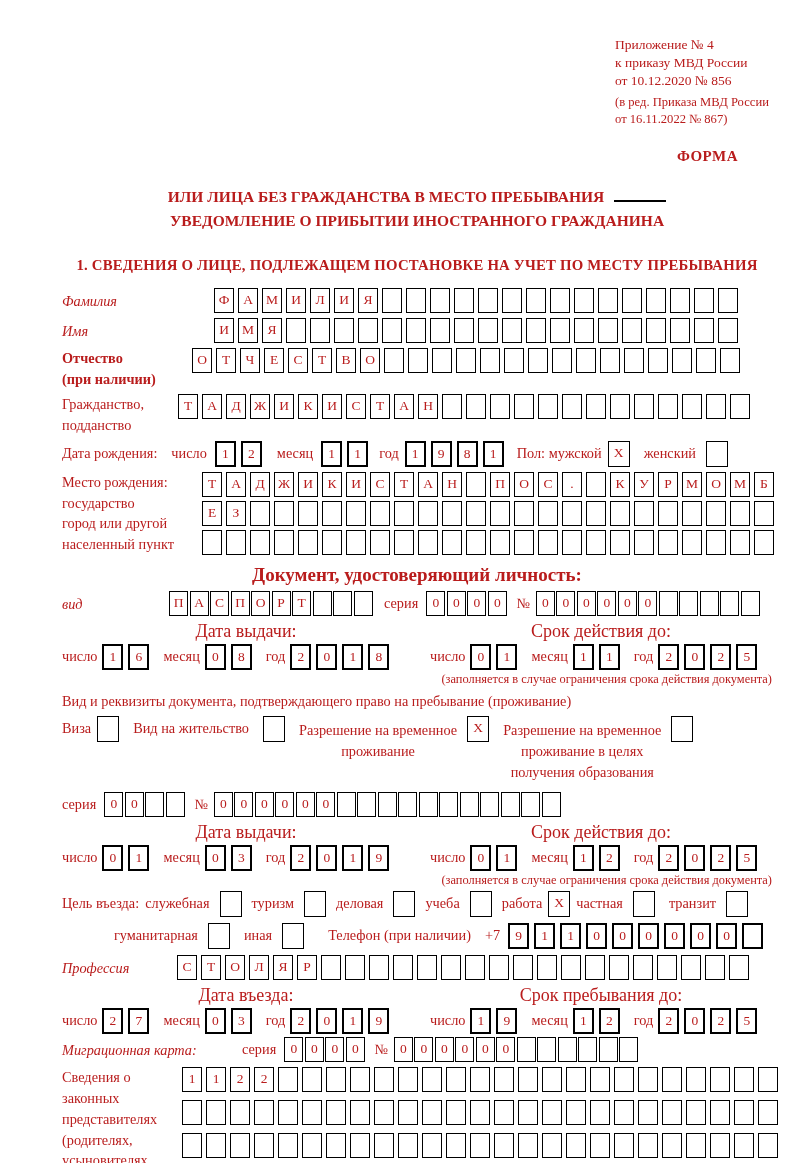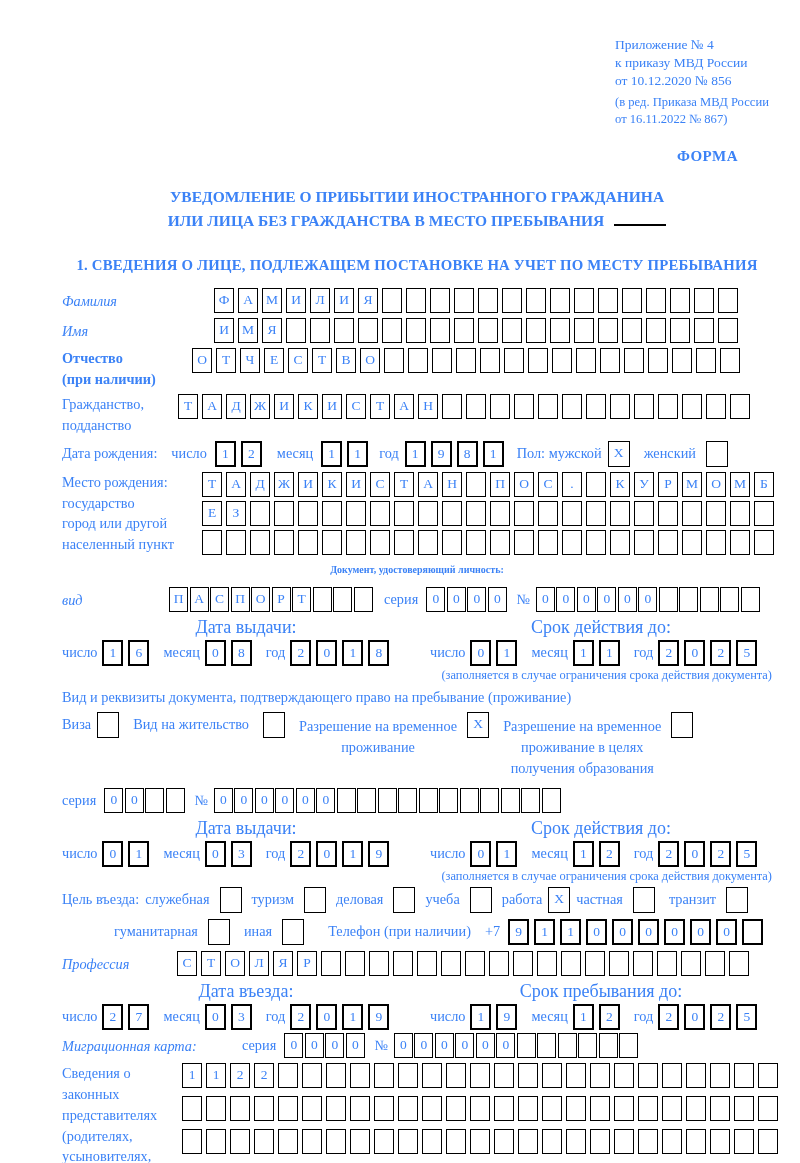--- a/index.html
+++ b/index.html
@@ -1,17 +1,17 @@
 <!DOCTYPE html>
 <html><head>
 <meta charset="utf-8">
 <style>
   html,body{margin:0;padding:0;background:#ffffff;}
   .page{position:relative;width:800px;height:1163px;box-sizing:border-box;
-        padding:36px 28px 0 62px;background:#ffffff;color:#3b82f6;
+        padding:36px 28px 0 62px;background:#ffffff;color:#b91c1c;
         font-family:"Liberation Serif","DejaVu Serif",serif;overflow:hidden;}
   .appendix{margin-left:553px;font-size:13.5px;line-height:1.34;}
   .appendix .ed{font-size:12.6px;}
   .appendix .ed.first{margin-top:4px;}
   .forma{text-align:right;padding-right:34px;font-weight:bold;font-size:15px;margin-top:20px;letter-spacing:.5px;}
   .title{text-align:center;font-weight:bold;font-size:15.5px;margin-top:20px;line-height:1.55;}
   .blank-line{display:inline-block;width:52px;border-bottom:2px solid #000;margin-left:10px;height:12px;}
   .sec{font-weight:bold;font-size:14.8px;text-align:center;margin:24px 0 14px;white-space:nowrap;letter-spacing:.2px;}
 
   .row{display:flex;align-items:flex-start;margin-bottom:5px;}
@@ -25,21 +25,21 @@
   .cb .cell{width:22px;height:26px;margin-right:0;border-width:1.8px;line-height:22px;}
 
   .w152{width:152px;} .w130{width:130px;font-weight:bold;} .w116{width:116px;} .w140{width:140px;}
   .w107{width:107px;} .w115{width:115px;} .w180{width:180px;} .w120{width:120px;}
   .gridcol .cells{margin-bottom:4px;}
   .gridcol{display:flex;flex-direction:column;}
 
   .inline-lbl{font-size:14.3px;padding-top:4px;flex:none;}
   .mr6{margin-right:6px;} .mr8{margin-right:8px;} .mr10{margin-right:10px;} .mr14{margin-right:14px;} .ml10{margin-left:10px;} .ml14{margin-left:14px;}
 
-  .doc-head{font-weight:bold;font-size:10px;text-align:center;margin:2px 0 12px;}
+  .doc-head{font-weight:bold;font-size:19px;text-align:center;margin:2px 0 5px;}
 
   .dates{display:flex;margin-bottom:3px;}
   .dcol-left{width:368px;flex:none;}
   .dcol-right{flex:1;}
   .dhead{text-align:center;font-size:18px;margin-bottom:2px;}
   .dline{display:flex;align-items:flex-start;}
   .dlbl{font-size:14.3px;padding-top:4px;margin-right:5px;flex:none;}
   .dline .cells{margin-right:9px;}
   .dnote{font-size:12.4px;text-align:right;margin-top:2px;white-space:nowrap;}
 
@@ -61,22 +61,22 @@
     <div>Приложение № 4</div>
     <div>к приказу МВД России</div>
     <div>от 10.12.2020 № 856</div>
     <div class="ed first">(в ред. Приказа МВД России</div>
     <div class="ed">от 16.11.2022 № 867)</div>
   </div>
 
   <div class="forma">ФОРМА</div>
 
   <div class="title">
+    <div><span>ИЛИ ЛИЦА БЕЗ ГРАЖДАНСТВА В МЕСТО ПРЕБЫВАНИЯ</span><span class="blank-line"></span></div>
     <div>УВЕДОМЛЕНИЕ О ПРИБЫТИИ ИНОСТРАННОГО ГРАЖДАНИНА</div>
-    <div><span>ИЛИ ЛИЦА БЕЗ ГРАЖДАНСТВА В МЕСТО ПРЕБЫВАНИЯ</span><span class="blank-line"></span></div>
   </div>
 
   <div class="sec">1. СВЕДЕНИЯ О ЛИЦЕ, ПОДЛЕЖАЩЕМ ПОСТАНОВКЕ НА УЧЕТ ПО МЕСТУ ПРЕБЫВАНИЯ</div>
 
   <div class="row">
     <div class="lbl w152">Фамилия</div>
     <div class="cells">
         <span class="cell">Ф</span>
         <span class="cell">А</span>
         <span class="cell">М</span>

